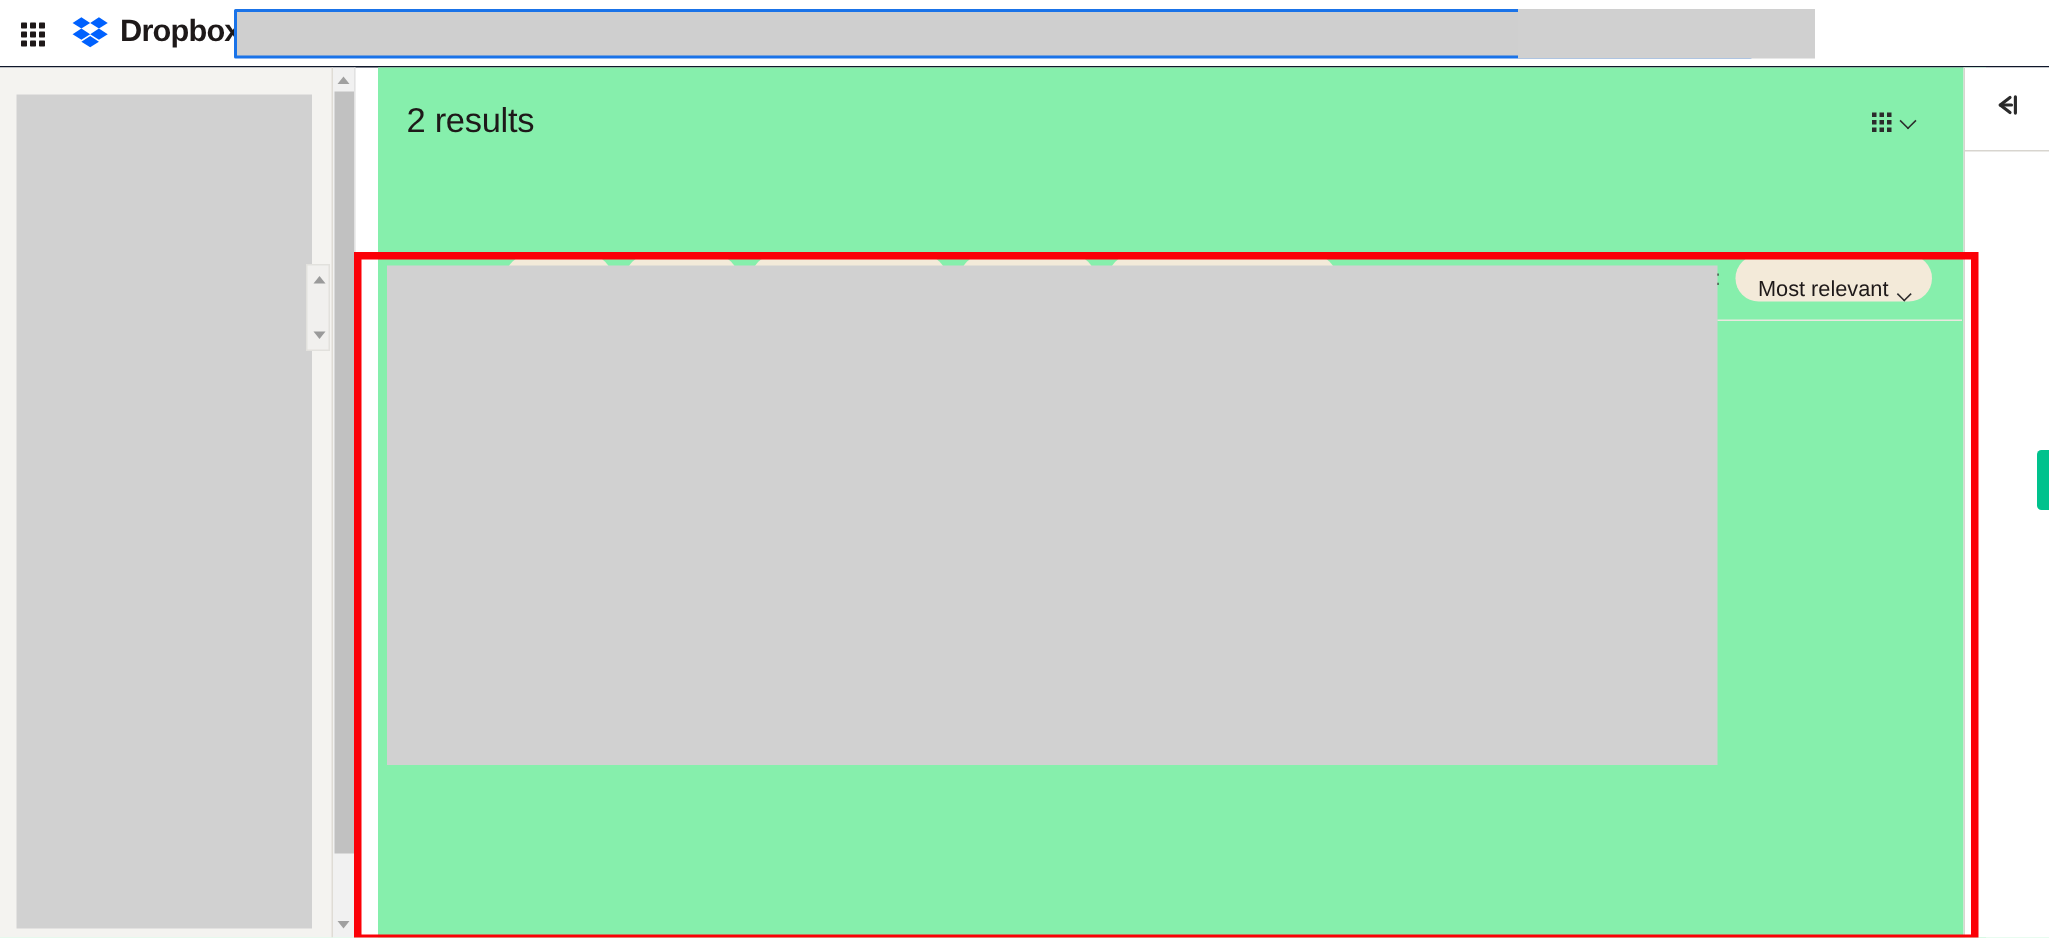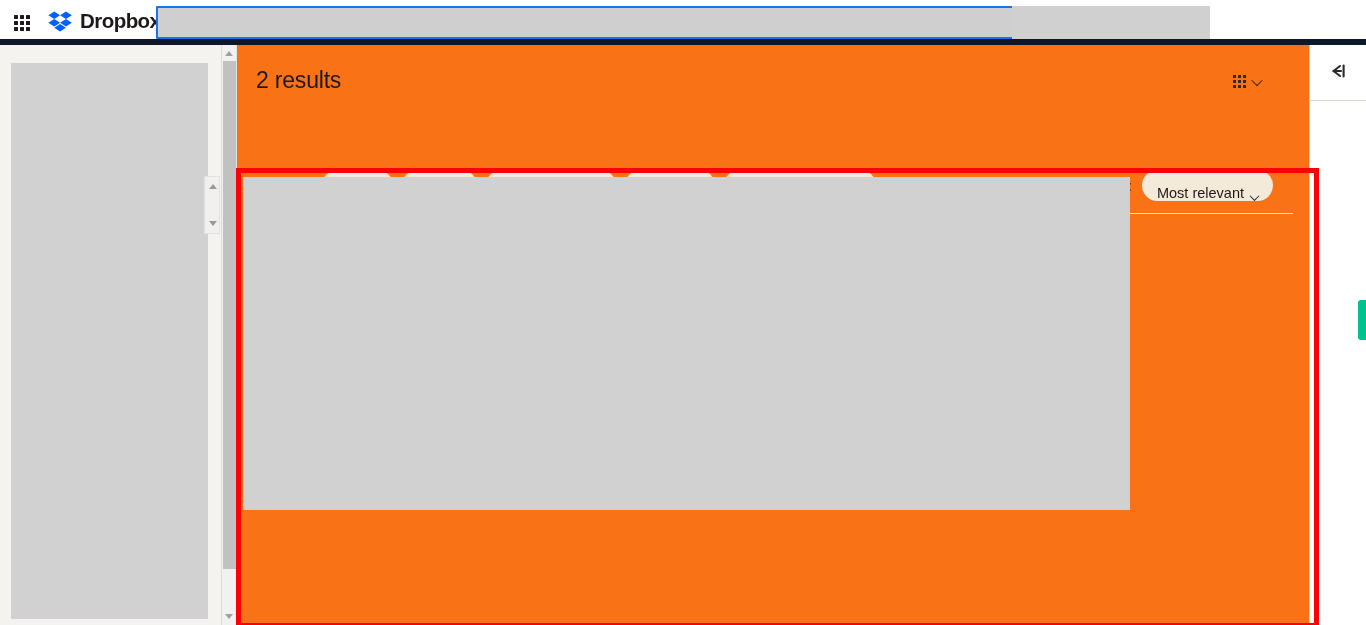--- a/index.html
+++ b/index.html
@@ -20,21 +20,21 @@
     height: 625px;
   }
 
   
   .topbar {
     position: absolute;
     left: 0; top: 0;
     width: 1366px;
     height: 45px;
     background: #ffffff;
-    border-bottom: 6px solid #0f172a;
+    border-bottom: 1px solid #0f172a;
     display: flex;
     align-items: center;
   }
 
   .apps-grid {
     position: absolute;
     left: 14px;
     top: 15px;
     width: 18px;
     height: 16px;
@@ -166,24 +166,24 @@
     top: 16px;
     width: 13px;
     height: 508px;
     background: #c1c1c1;
     cursor: grab;
   }
 
   
   .main {
     position: absolute;
-    left: 237px; top: 45px;
+    left: 252px; top: 45px;
     width: 1072px;
     height: 580px;
-    background: #f97316;
+    background: #86efac;
     overflow: hidden;
   }
 
   .results-head {
     position: absolute;
     left: 19px;
     top: 22px;
     font-size: 23px;
     font-weight: 400;
     color: #1e1919;

